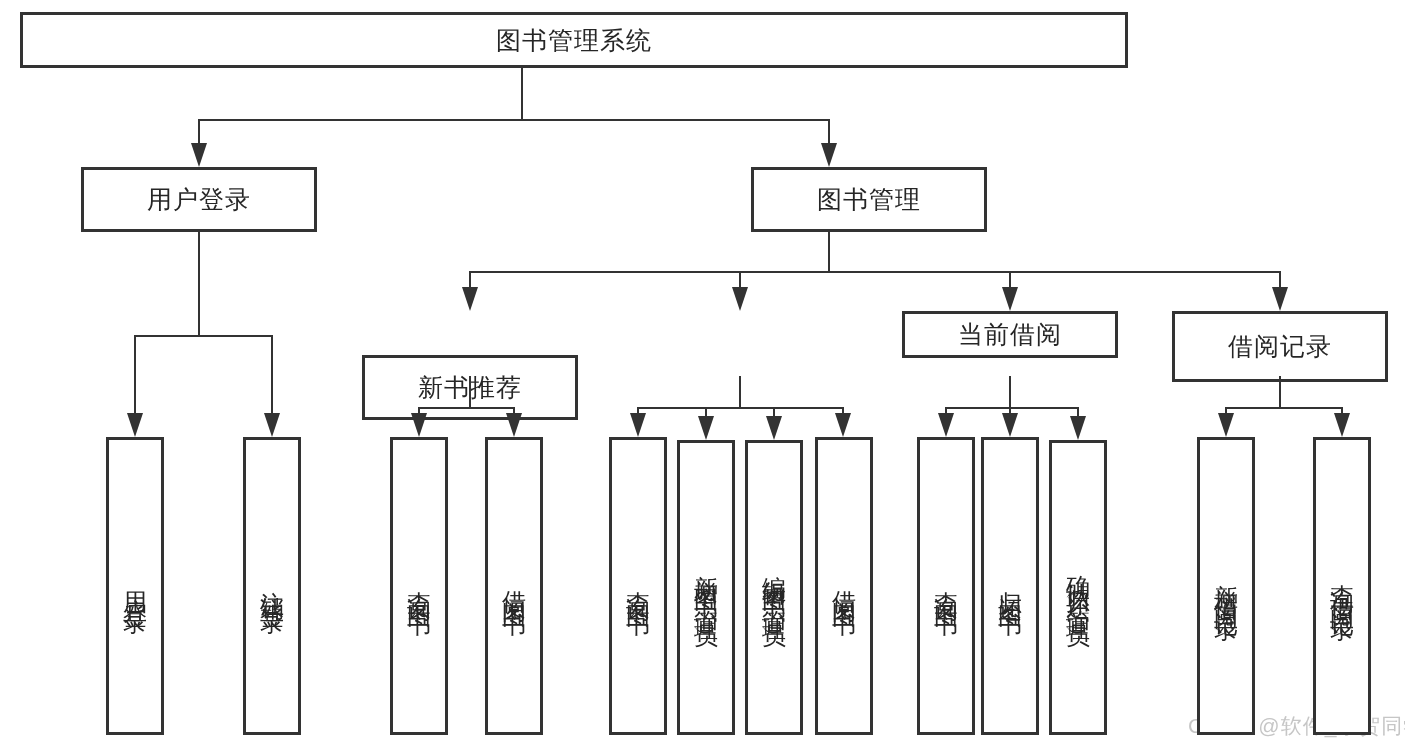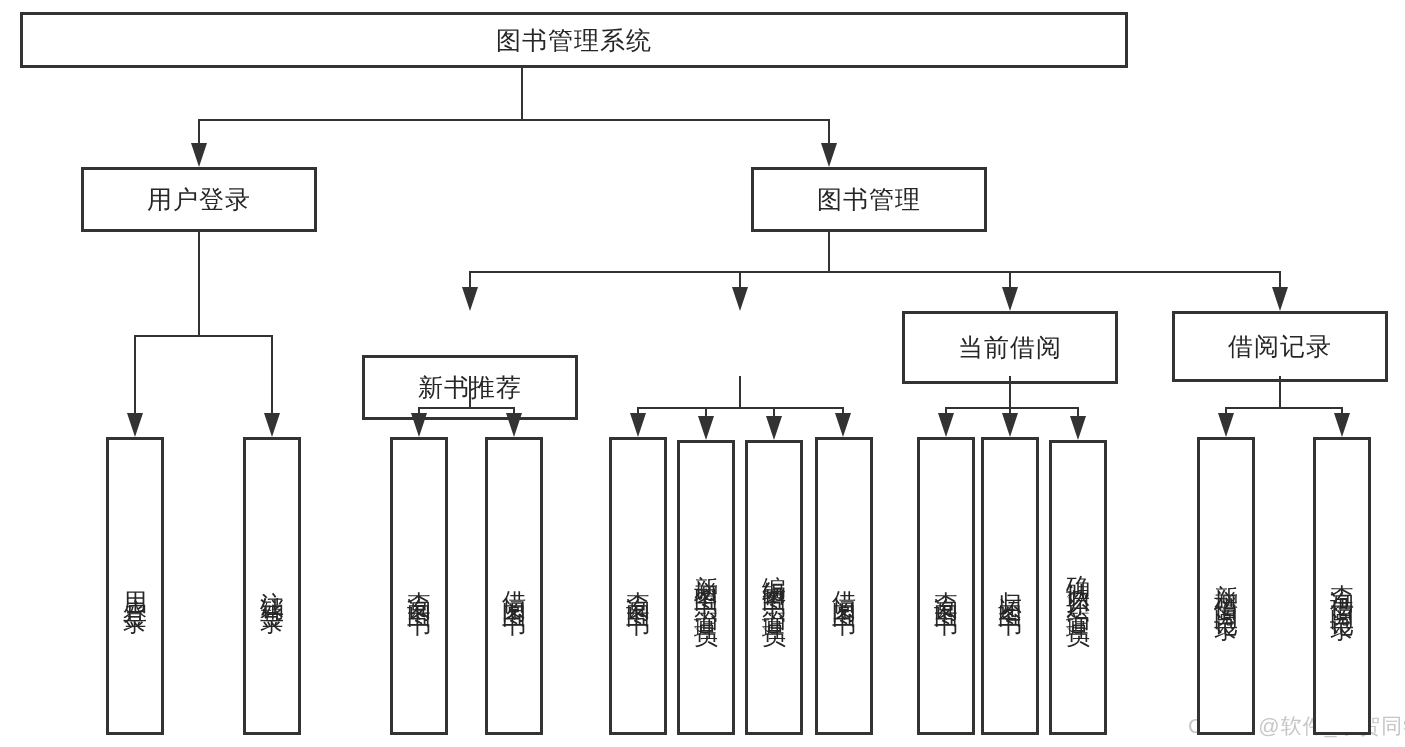--- a/index.html
+++ b/index.html
@@ -59,21 +59,21 @@
     </div>
     <div class="node h" style="left: 81px; top: 167px; width: 236px; height: 65px;">
       <span>用户登录</span>
     </div>
     <div class="node h" style="left: 711px; top: 167px; width: 236px; height: 65px; margin-left: 40px;">
       <span>图书管理</span>
     </div>
     <div class="node h" style="left: 362px; top: 311px; width: 216px; height: 65px; margin-top: 44px;">
       <span>新书推荐</span>
     </div>
-    <div class="node h" style="left: 902px; top: 311px; width: 216px; height: 73px;">
+    <div class="node h" style="left: 902px; top: 311px; width: 216px; height: 47px;">
       <span>当前借阅</span>
     </div>
     <div class="node h" style="left: 1172px; top: 311px; width: 216px; height: 71px;">
       <span>借阅记录</span>
     </div>
     <div class="node v" style="left: 106px; top: 437px; width: 58px; height: 298px;">
       <span>用户登录</span>
     </div>
     <div class="node v" style="left: 243px; top: 437px; width: 58px; height: 298px;">
       <span>注销登录</span>

